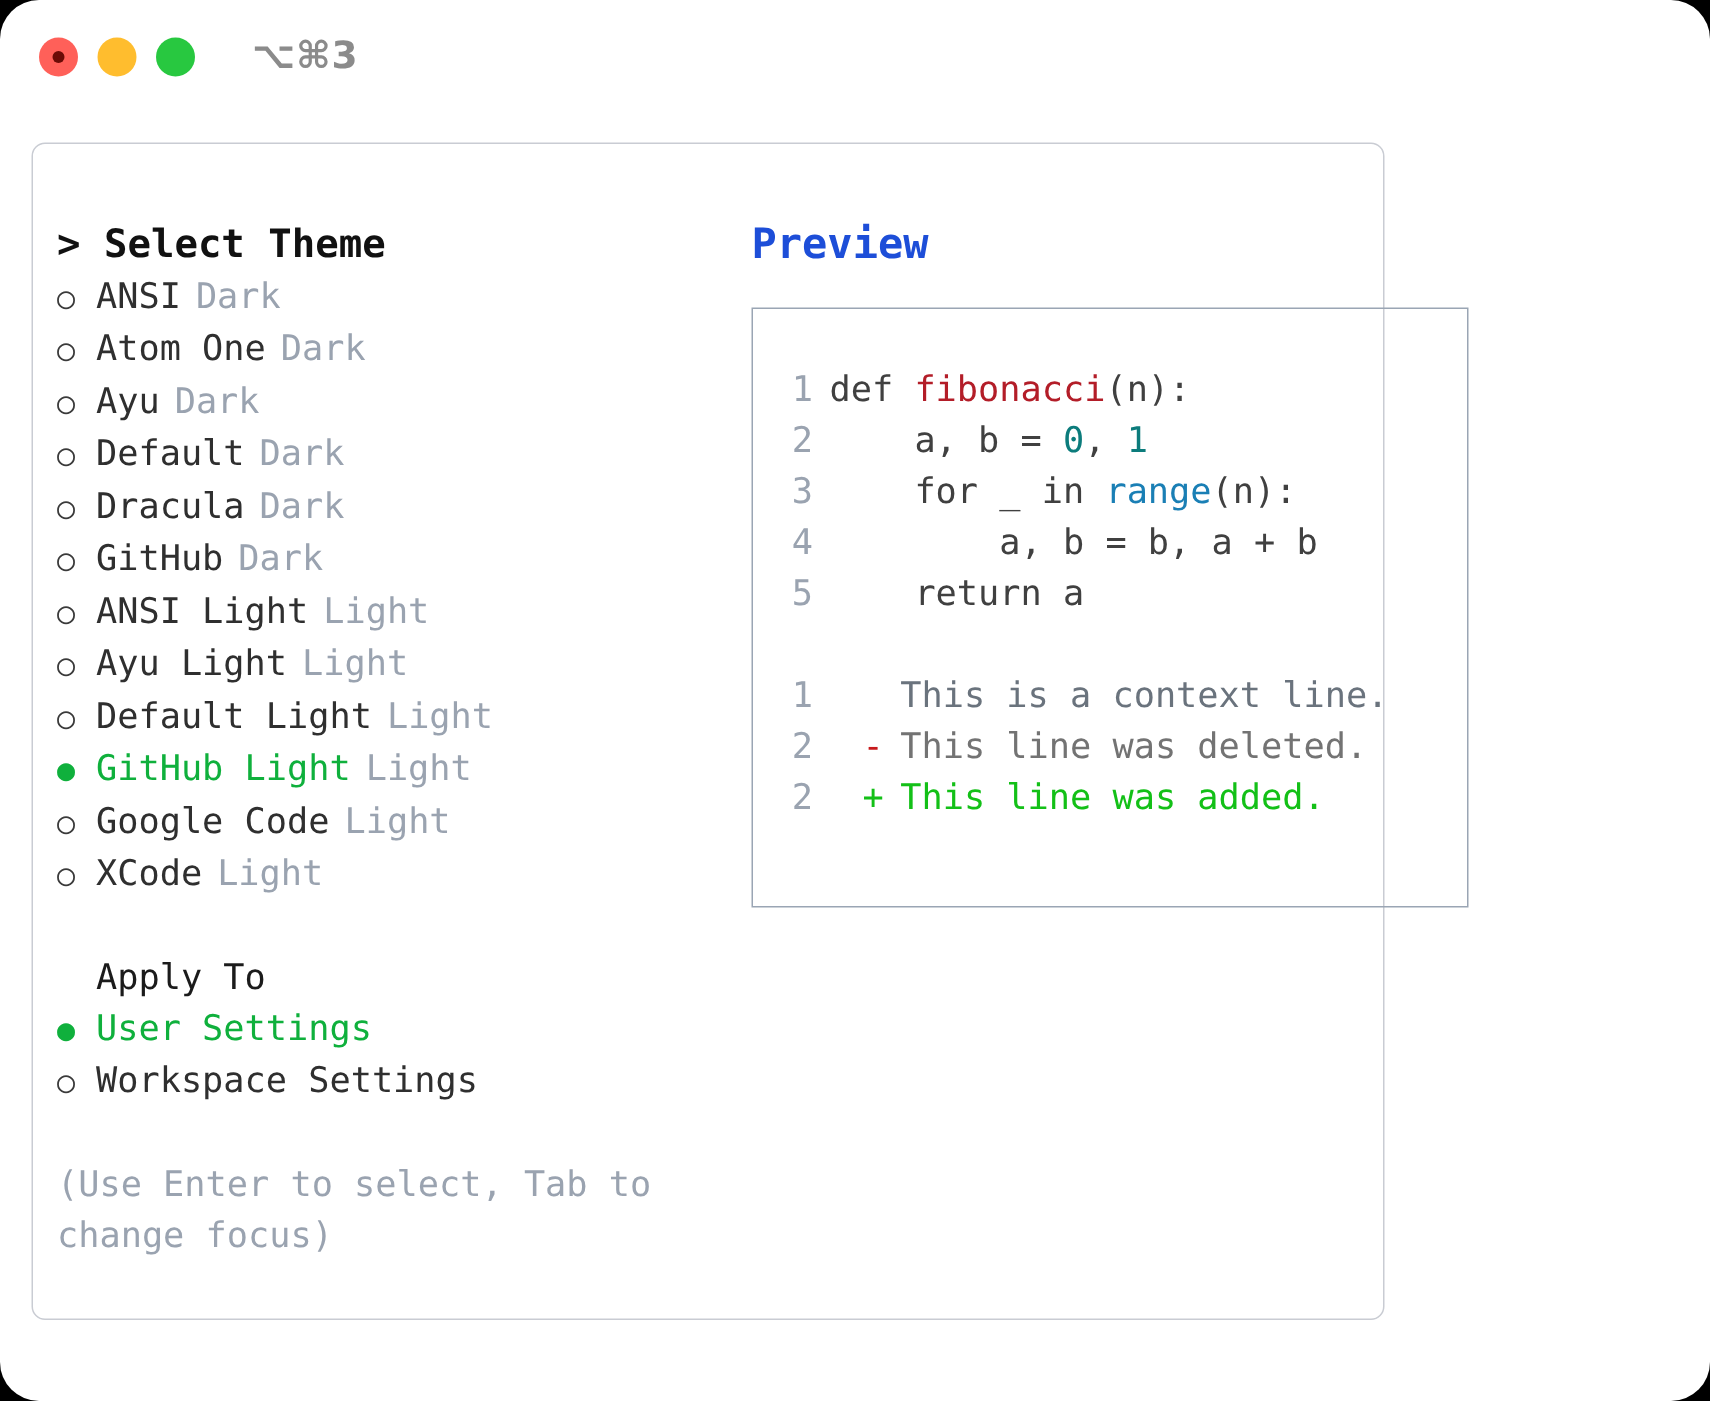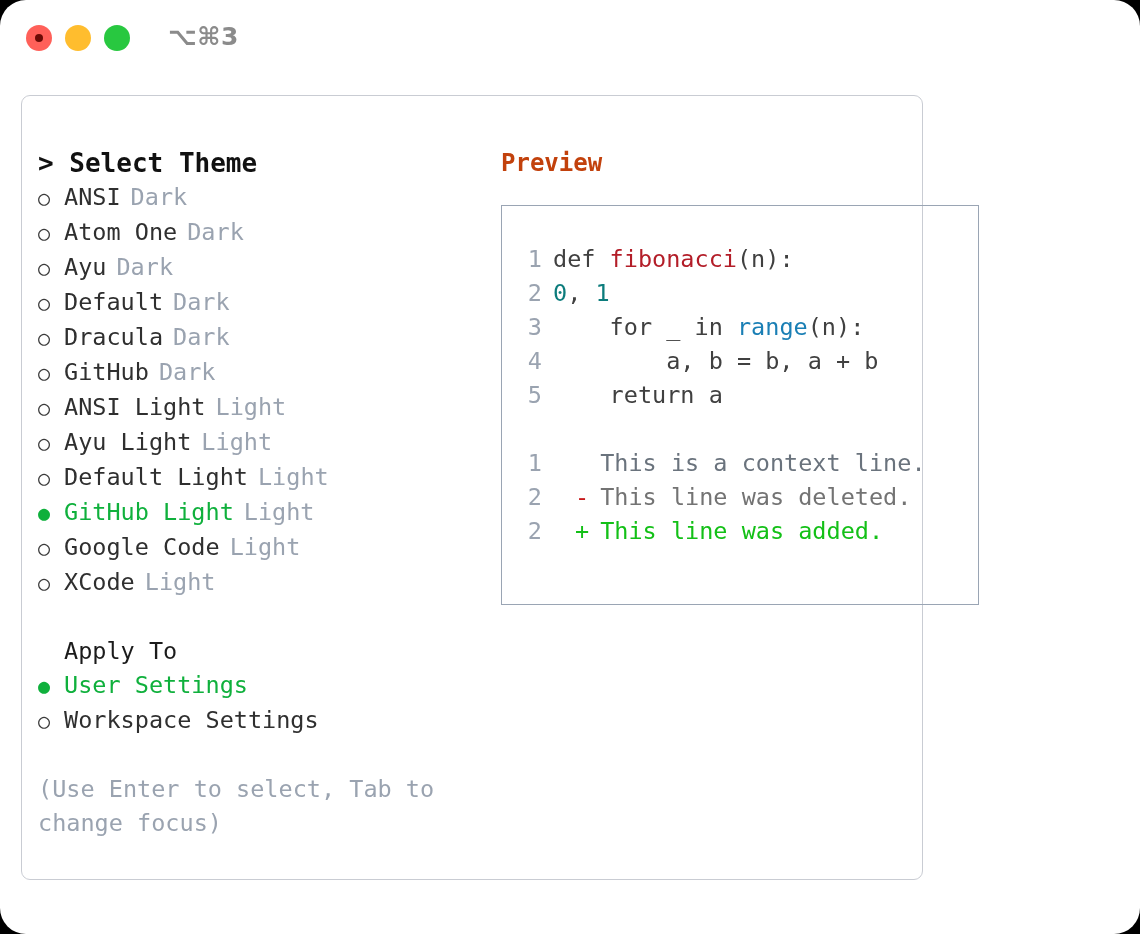--- a/index.html
+++ b/index.html
@@ -136,23 +136,23 @@
   .hint {
     margin-top: 34px;
     font-size: 23.5px;
     line-height: 34px;
     color: #9aa3b0;
     width: 410px;
   }
 
   
   .preview-title {
-    font-size: 24px;
+    font-size: 28px;
     font-weight: bold;
-    color: #c2410c;
+    color: #1d4ed8;
     line-height: 34px;
   }
   .preview-box {
     margin-top: 25px;
     width: 478px;
     height: 400px;
     border: 1.7px solid #9aa5b4;
     box-sizing: border-box;
     padding: 36px 0 0 14px;
   }
@@ -229,21 +229,21 @@
         </div>
 
       <div class="hint">(Use Enter to select, Tab to change focus)</div>
     </div>
 
     <div class="col-right">
       <div class="preview-title">Preview</div>
       <div class="preview-box">
         <div id="code-block">
             <div class="code-line"><span class="ln">1</span><span class="ctext">def </span><span class="tok-fn">fibonacci</span><span class="ctext">(n):</span></div>
-            <div class="code-line"><span class="ln">2</span><span class="tok-num">0</span><span class="ctext">, </span><span class="tok-num">1</span></div>
+            <div class="code-line"><span class="ln">2</span><span class="ctext">    a, b = </span><span class="tok-num">0</span><span class="ctext">, </span><span class="tok-num">1</span></div>
             <div class="code-line"><span class="ln">3</span><span class="ctext">    for _ in </span><span class="tok-call">range</span><span class="ctext">(n):</span></div>
             <div class="code-line"><span class="ln">4</span><span class="ctext">        a, b = b, a + b</span></div>
             <div class="code-line"><span class="ln">5</span><span class="ctext">    return a</span></div>
           </div>
         <div class="gap-line"></div>
         <div id="diff-block">
             <div class="code-line diff-ctx"><span class="ln">1</span><span class="dpad"></span><span class="dmark"> </span><span class="dtext"> This is a context line.</span></div>
             <div class="code-line diff-del"><span class="ln">2</span><span class="dpad"></span><span class="dmark">-</span><span class="dtext"> This line was deleted.</span></div>
             <div class="code-line diff-add"><span class="ln">2</span><span class="dpad"></span><span class="dmark">+</span><span class="dtext"> This line was added.</span></div>
           </div>

